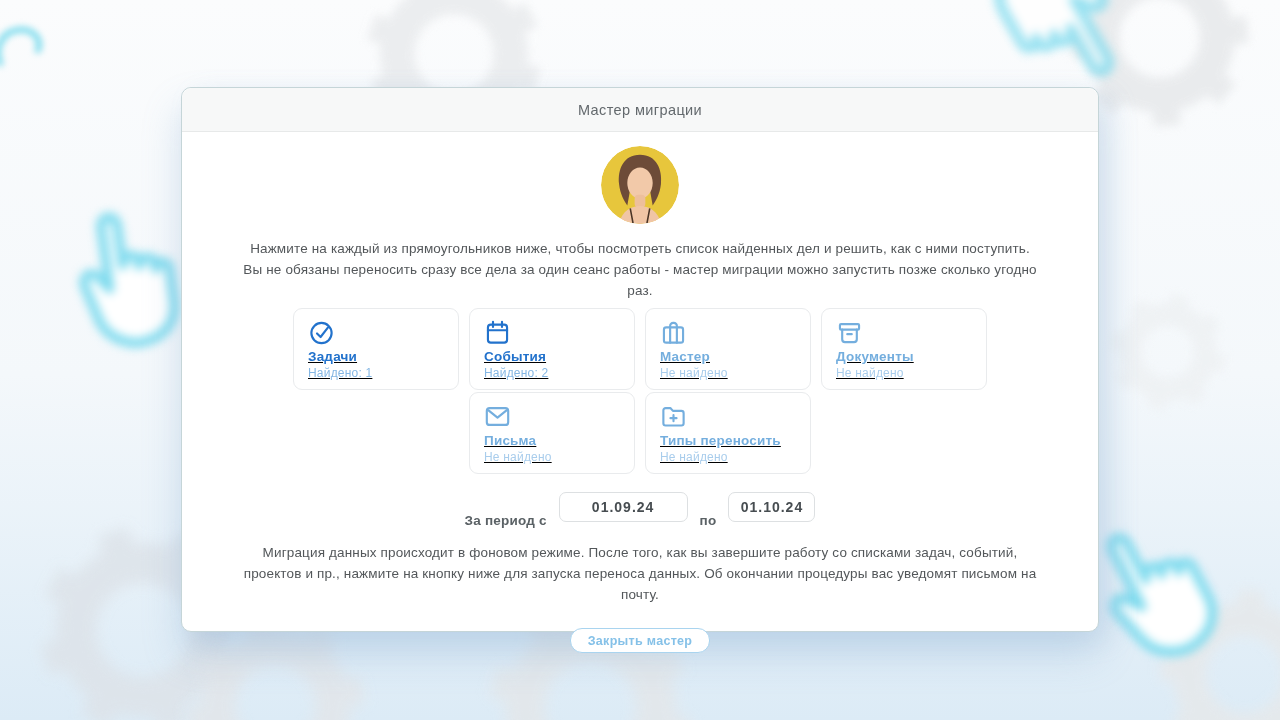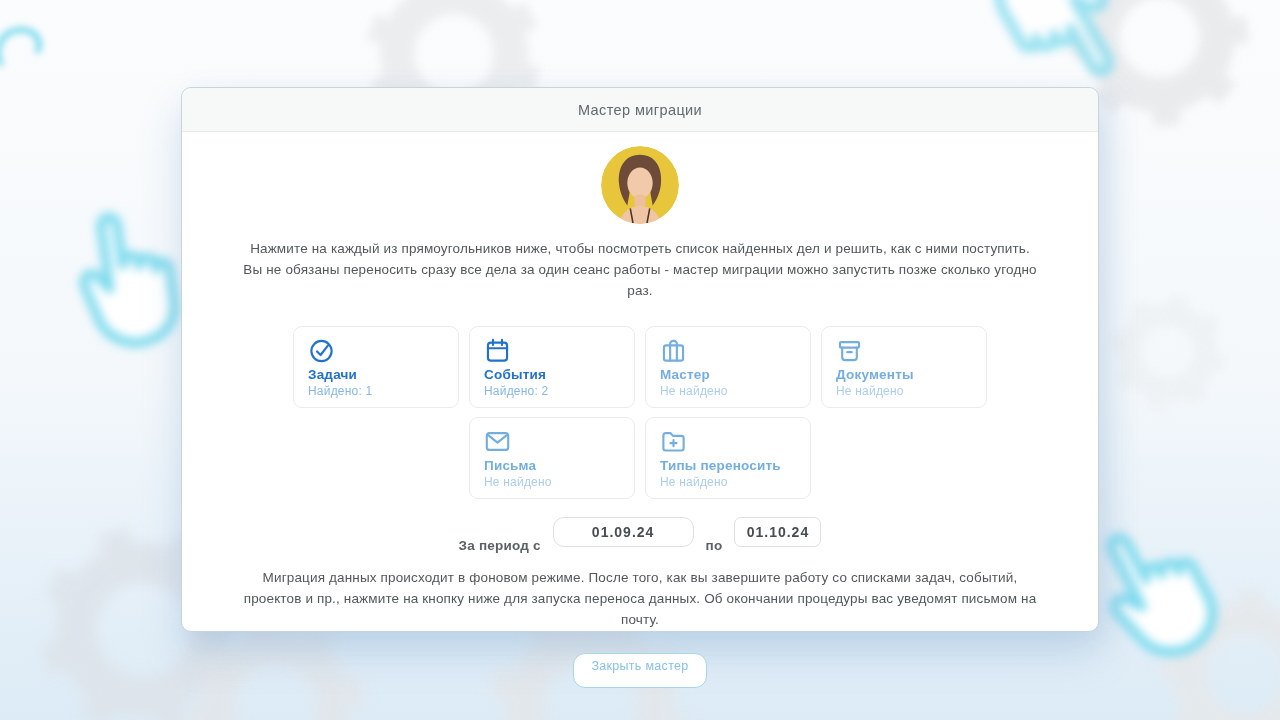--- a/index.html
+++ b/index.html
@@ -45,23 +45,24 @@
     overflow:hidden; flex:0 0 auto;
   }
   .user-name{ margin-top:12px; font-size:17px; color:#4596d4; letter-spacing:.3px; }
 
   .paragraph{
     margin-top:15px; max-width:795px; text-align:center;
     font-size:13.5px; line-height:1.55; color:#53575a; letter-spacing:.15px;
   }
 
   .cards-grid{
-    margin-top:24px;
+    margin-top:6px;
     display:grid; grid-template-columns:repeat(4,166px);
-    gap:9px 10px;
+    gap:2px 10px;
+    text-decoration:underline;
   }
   .card{
     height:82px; background:#fff; border:1px solid #e9ebed; border-radius:9px;
     padding:10px 14px; cursor:pointer;
     display:flex; flex-direction:column; align-items:flex-start;
   }
   .card .card-icon{ width:27px; height:27px; }
   .card .card-icon svg{ width:100%; height:100%; }
   .card-title{ margin-top:3px; font-size:13.5px; font-weight:bold; letter-spacing:.2px; }
   .card-status{ margin-top:2px; font-size:12px; letter-spacing:.2px; }
@@ -72,27 +73,27 @@
 
   .period-row{
     margin-top:12px; display:flex; align-items:center; gap:12px;
   }
   .period-label{ font-size:13.5px; font-weight:bold; color:#5a6165; letter-spacing:.2px;margin-top:27px; }
   .date-input{
     height:30px; border:1px solid #dde0e2; border-radius:7px; background:#fff;
     text-align:center; font-family:inherit; font-size:14px; font-weight:bold;
     color:#474d51; letter-spacing:1px; outline:none;
   }
-  .date-from{ width:141px;border-radius:11px; }
+  .date-from{ width:129px; }
   .date-to{ width:87px; }
 
   .close-button{
-    margin-top:22px; padding:5px 17px 14px; background:#fff;
+    margin-top:22px; padding:5px 17px 4px; background:#fff;
     border:1.5px solid #a9d4ef; border-radius:12px; cursor:pointer;
-    font-family:inherit; font-size:12.5px; font-weight:normal; color:#85c1e8; letter-spacing:.3px;
+    font-family:inherit; font-size:12.5px; font-weight:bold; color:#85c1e8; letter-spacing:.3px;
   }
 </style>
 </head>
 <body>
 
 <svg width="0" height="0" style="position:absolute">
   <defs>
     <symbol id="gear" viewBox="-6 -6 112 112">
       <g stroke="currentColor" fill="none" stroke-width="14">
         <line x1="78" y1="50" x2="96" y2="50"></line>

